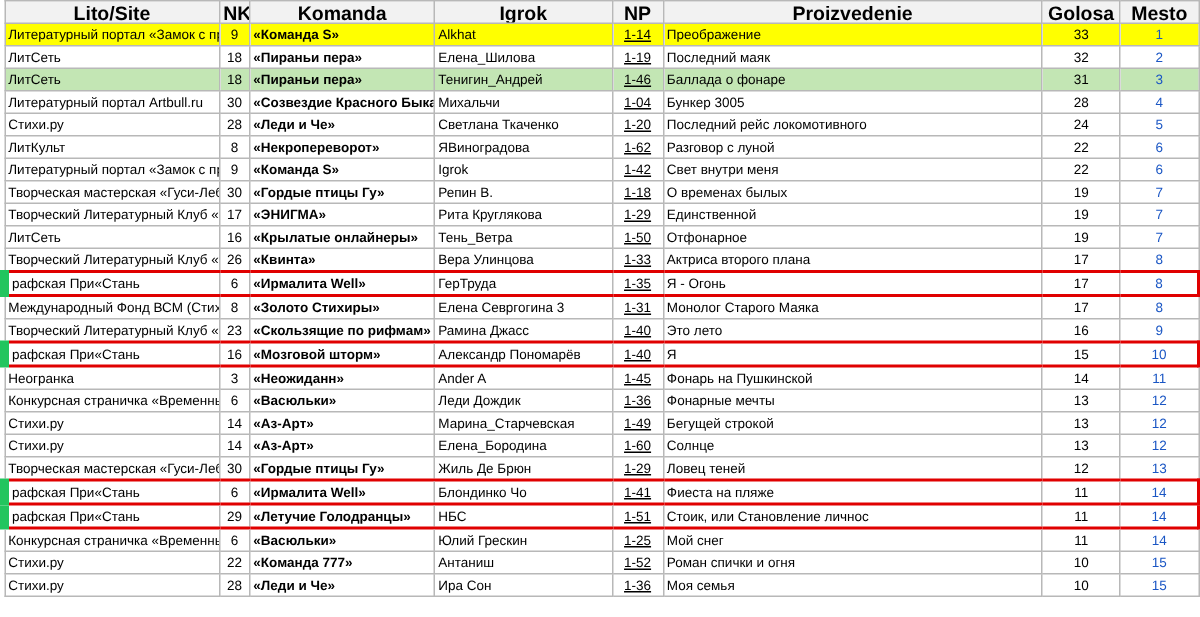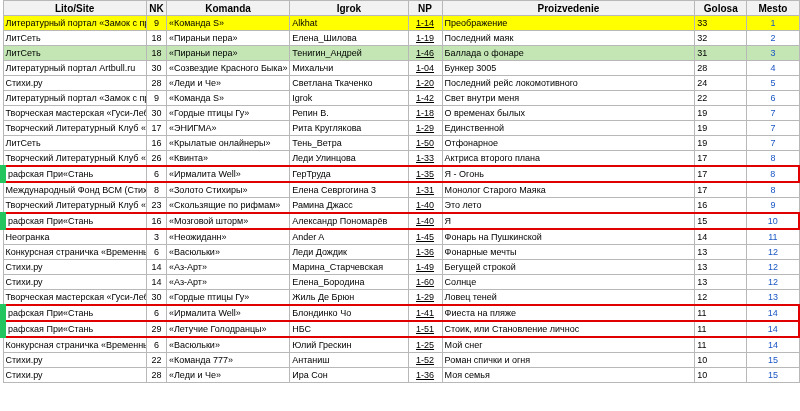--- a/index.html
+++ b/index.html
@@ -26,36 +26,36 @@
     height: 14px;
     line-height: 13px;
     overflow: hidden;
     white-space: nowrap;
     vertical-align: middle;
   }
   thead th {
     background: #f2f2f2;
     font-weight: bold;
     text-align: center;
-    font-size: 10px;
+    font-size: 13px;
   }
   
   col.c-lito { width: 143px; }
   col.c-nk   { width: 20px; }
   col.c-kom  { width: 123px; }
   col.c-igrok{ width: 118px; }
   col.c-np   { width: 34px; }
   col.c-proiz{ width: 252px; }
   col.c-gol  { width: 52px; }
   col.c-mesto{ width: 52px; }
 
   td.nk    { text-align: center; }
-  td.kom   { font-weight: normal; }
+  td.kom   { font-weight: bold; }
   td.np    { text-align: center; text-decoration: underline; }
-  td.gol   { }
+  td.gol   { text-align: center; }
   td.mesto { text-align: center; color: #1a56c4; }
 
   
   tr.hl-yellow td { background: #ffff00; }
   tr.hl-green  td { background: #c3e6b4; }
   tr.hl-none   td { background: #ffffff; }
 
   
   tr.boxed td {
     border-top: 2px solid #e00000;
@@ -137,20 +137,30 @@
         <td class="lito nowrap">Стихи.ру</td>
         <td class="nk nowrap">28</td>
         <td class="kom nowrap">«Леди и Че»</td>
         <td class="igrok nowrap">Светлана Ткаченко</td>
         <td class="np nowrap">1-20</td>
         <td class="proiz nowrap">Последний рейс локомотивного</td>
         <td class="gol nowrap">24</td>
         <td class="mesto nowrap">5</td>
       </tr>
       <tr class="hl-none">
+        <td class="lito nowrap">ЛитКульт</td>
+        <td class="nk nowrap">8</td>
+        <td class="kom nowrap">«Некропереворот»</td>
+        <td class="igrok nowrap">ЯВиноградова</td>
+        <td class="np nowrap">1-62</td>
+        <td class="proiz nowrap">Разговор с луной</td>
+        <td class="gol nowrap">22</td>
+        <td class="mesto nowrap">6</td>
+      </tr>
+      <tr class="hl-none">
         <td class="lito nowrap">Литературный портал «Замок с привидениями»</td>
         <td class="nk nowrap">9</td>
         <td class="kom nowrap">«Команда S»</td>
         <td class="igrok nowrap">Igrok</td>
         <td class="np nowrap">1-42</td>
         <td class="proiz nowrap">Свет внутри меня</td>
         <td class="gol nowrap">22</td>
         <td class="mesto nowrap">6</td>
       </tr>
       <tr class="hl-none">
@@ -180,21 +190,21 @@
         <td class="igrok nowrap">Тень_Ветра</td>
         <td class="np nowrap">1-50</td>
         <td class="proiz nowrap">Отфонарное</td>
         <td class="gol nowrap">19</td>
         <td class="mesto nowrap">7</td>
       </tr>
       <tr class="hl-none">
         <td class="lito nowrap">Творческий Литературный Клуб «Голоса» (Стих</td>
         <td class="nk nowrap">26</td>
         <td class="kom nowrap">«Квинта»</td>
-        <td class="igrok nowrap">Леди Улинцова</td>
+        <td class="igrok nowrap">Вера Улинцова</td>
         <td class="np nowrap">1-33</td>
         <td class="proiz nowrap">Актриса второго плана</td>
         <td class="gol nowrap">17</td>
         <td class="mesto nowrap">8</td>
       </tr>
       <tr class="hl-none boxed">
         <td class="lito nowrap">рафская При«Стань</td>
         <td class="nk nowrap">6</td>
         <td class="kom nowrap">«Ирмалита Well»</td>
         <td class="igrok nowrap">ГерТруда</td>

